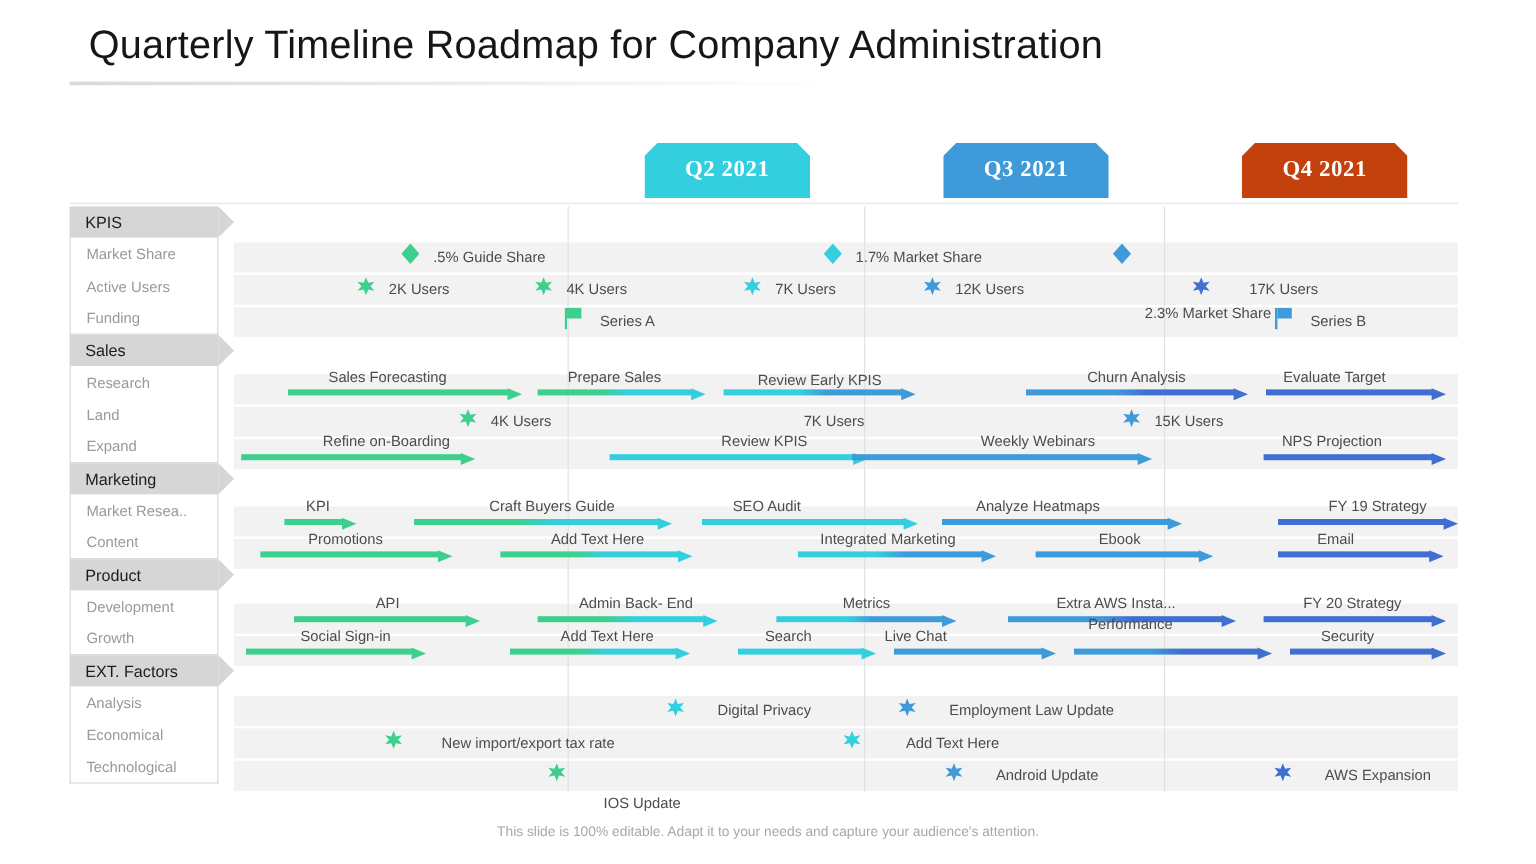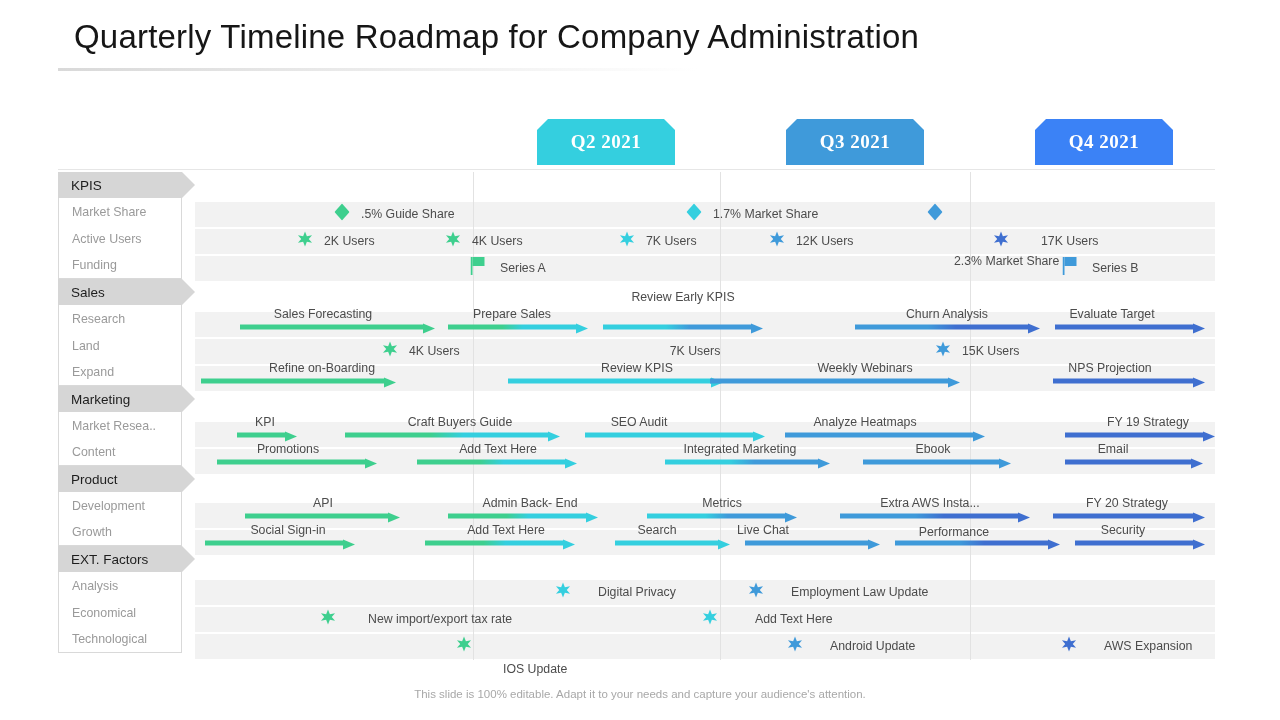--- a/index.html
+++ b/index.html
@@ -80,21 +80,21 @@
 </style>
 </head>
 <body>
 
 <div class="title">Quarterly Timeline Roadmap for Company Administration</div>
 <div class="title-rule"></div>
 
 <div class="quarters">
     <div class="qbanner" style="left: 537px; width: 138px; background: rgb(52, 207, 223);">Q2 2021</div>
     <div class="qbanner" style="left: 786px; width: 138px; background: rgb(63, 154, 218);">Q3 2021</div>
-    <div class="qbanner" style="left: 1035px; width: 138px; background: #3b82f6;">Q4 2021</div>
+    <div class="qbanner" style="left: 1035px; width: 138px; background: #c2410c;">Q4 2021</div>
   </div>
 <div class="hdr-rule"></div>
 
 <div class="rail">
     <div class="sec-head">KPIS</div>
     <div class="sub-item">Market Share</div>
     <div class="sub-item">Active Users</div>
     <div class="sub-item last">Funding</div>
     <div class="sec-head">Sales</div>
     <div class="sub-item">Research</div>
@@ -215,21 +215,21 @@
     <div class="alabel" style="left: 128px; top: 149px;">Sales Forecasting</div>
     <div class="arrow" style="left: 253px; top: 155px; width: 140px;">
       <div class="bar" style="width: 129px; background: linear-gradient(to right, rgb(62, 207, 142) 0%, rgb(62, 207, 142) 42%, rgb(52, 207, 223) 58%, rgb(52, 207, 223) 100%);"></div>
       <div class="tip" style="left: 128px; border-left: 12px solid rgb(52, 207, 223);"></div>
     </div>
     <div class="alabel" style="left: 317px; top: 149px;">Prepare Sales</div>
     <div class="arrow" style="left: 408px; top: 155px; width: 160px;">
       <div class="bar" style="width: 149px; background: linear-gradient(to right, rgb(52, 207, 223) 0%, rgb(52, 207, 223) 42%, rgb(63, 154, 218) 58%, rgb(63, 154, 218) 100%);"></div>
       <div class="tip" style="left: 148px; border-left: 12px solid rgb(63, 154, 218);"></div>
     </div>
-    <div class="alabel" style="left: 488px; top: 132px;">Review Early KPIS</div>
+    <div class="alabel" style="left: 488px; top: 152px;">Review Early KPIS</div>
     <div class="arrow" style="left: 660px; top: 155px; width: 185px;">
       <div class="bar" style="width: 174px; background: linear-gradient(to right, rgb(63, 154, 218) 0%, rgb(63, 154, 218) 42%, rgb(63, 111, 208) 58%, rgb(63, 111, 208) 100%);"></div>
       <div class="tip" style="left: 173px; border-left: 12px solid rgb(63, 111, 208);"></div>
     </div>
     <div class="alabel" style="left: 752px; top: 149px;">Churn Analysis</div>
     <div class="arrow" style="left: 860px; top: 155px; width: 150px;">
       <div class="bar" style="width: 139px; background: rgb(63, 111, 208);"></div>
       <div class="tip" style="left: 138px; border-left: 12px solid rgb(63, 111, 208);"></div>
     </div>
     <div class="alabel" style="left: 917px; top: 149px;">Evaluate Target</div>
@@ -345,21 +345,21 @@
     <div class="alabel" style="left: 462px; top: 365px;">Search</div>
     <div class="arrow" style="left: 550px; top: 371px; width: 135px;">
       <div class="bar" style="width: 124px; background: rgb(63, 154, 218);"></div>
       <div class="tip" style="left: 123px; border-left: 12px solid rgb(63, 154, 218);"></div>
     </div>
     <div class="alabel" style="left: 568px; top: 365px;">Live Chat</div>
     <div class="arrow" style="left: 700px; top: 371px; width: 165px;">
       <div class="bar" style="width: 154px; background: linear-gradient(to right, rgb(63, 154, 218) 0%, rgb(63, 154, 218) 42%, rgb(63, 111, 208) 58%, rgb(63, 111, 208) 100%);"></div>
       <div class="tip" style="left: 153px; border-left: 12px solid rgb(63, 111, 208);"></div>
     </div>
-    <div class="alabel" style="left: 747px; top: 367px; margin-left: 12px;">Performance</div>
+    <div class="alabel" style="left: 747px; top: 355px;">Performance</div>
     <div class="arrow" style="left: 880px; top: 371px; width: 130px;">
       <div class="bar" style="width: 119px; background: rgb(63, 111, 208);"></div>
       <div class="tip" style="left: 118px; border-left: 12px solid rgb(63, 111, 208);"></div>
     </div>
     <div class="alabel" style="left: 928px; top: 365px;">Security</div>
   </div>
 
 <div class="footer">This slide is 100% editable. Adapt it to your needs and capture your audience's attention.</div>
 
 </body></html>

